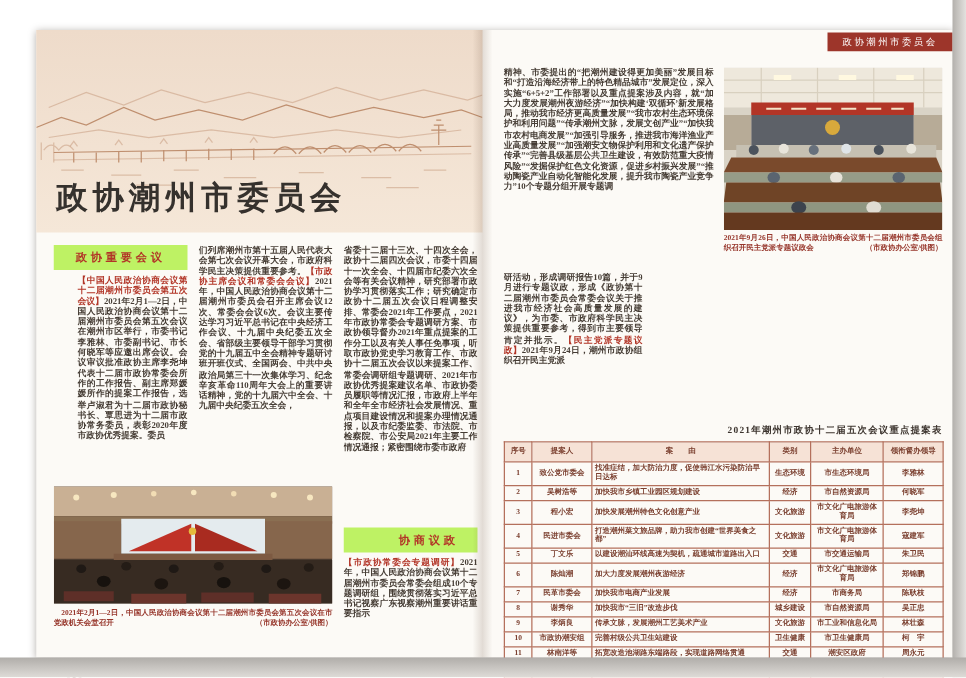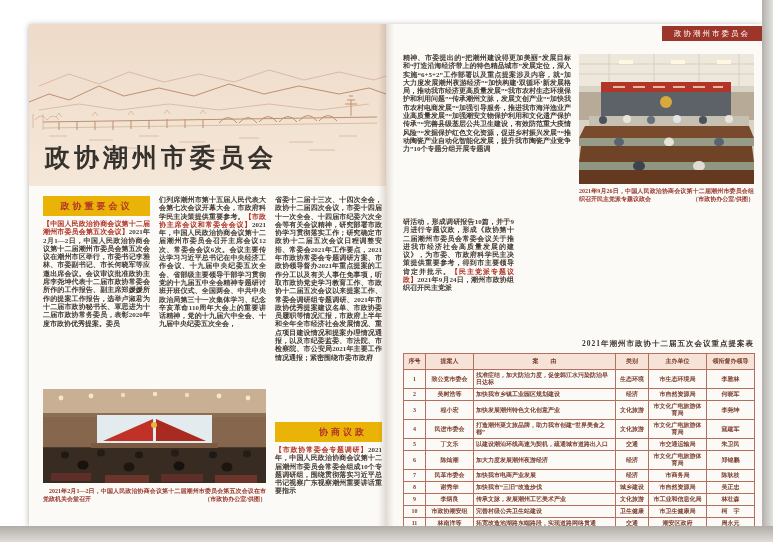--- a/index.html
+++ b/index.html
@@ -24,29 +24,29 @@
              background:linear-gradient(to bottom,#eedbca,#f5e7d8);overflow:hidden;}
   .lp-header svg{position:absolute;left:0;top:0;}
   .ln{stroke:#bf8f6f;fill:none;stroke-width:1;}
   .lt{opacity:.45;}
   .lp-title{position:absolute;left:16px;bottom:12px;font-family:"Liberation Sans","DejaVu Sans",sans-serif;
             font-size:25px;font-weight:bold;color:#35312d;letter-spacing:4px;}
 
   
   .txt{font-size:7px;line-height:8.3px;text-align:justify;color:#453c34;font-weight:bold;overflow:hidden;}
   .lead{color:#b23527;}
-  .banner{background:#eab308;color:#b23527;font-weight:bold;font-size:9px;line-height:20px;height:20px;
+  .banner{background:#bef264;color:#b23527;font-weight:bold;font-size:9px;line-height:20px;height:20px;
           text-align:center;letter-spacing:3px;font-family:"Liberation Sans","DejaVu Sans",sans-serif;}
   .pagenum{position:absolute;font-size:7px;color:#6a625a;letter-spacing:1px;margin-top:30px;}
 
   
   .lp-body{position:absolute;left:14px;top:172px;width:339px;height:330px;}
   .lp-cols{display:flex;gap:9px;}
   .lp-col{width:107px;flex:0 0 107px;}
-  .lp-col1-txt{height:163px;margin-top:4px;}
+  .lp-col1-txt{height:163px;margin-top:4px;margin-left:19px;}
   .lp-col2-txt{height:187px;}
   .lp-col3-top{height:220px;}
   .lp-col3-bottom{height:56px;margin-top:4px;}
   .lp-photo{position:absolute;left:0;top:193px;width:223px;height:94px;overflow:hidden;}
   .caption{position:relative;font-size:6px;line-height:8px;color:#96352a;font-weight:bold;text-align:justify;}
   .lp-caption{position:absolute;left:0;top:291px;width:223px;text-indent:1em;}
   .credit{position:absolute;right:0;bottom:0;background:inherit;}
   .lp-pagenum{left:18px;top:486px;}
 
   

